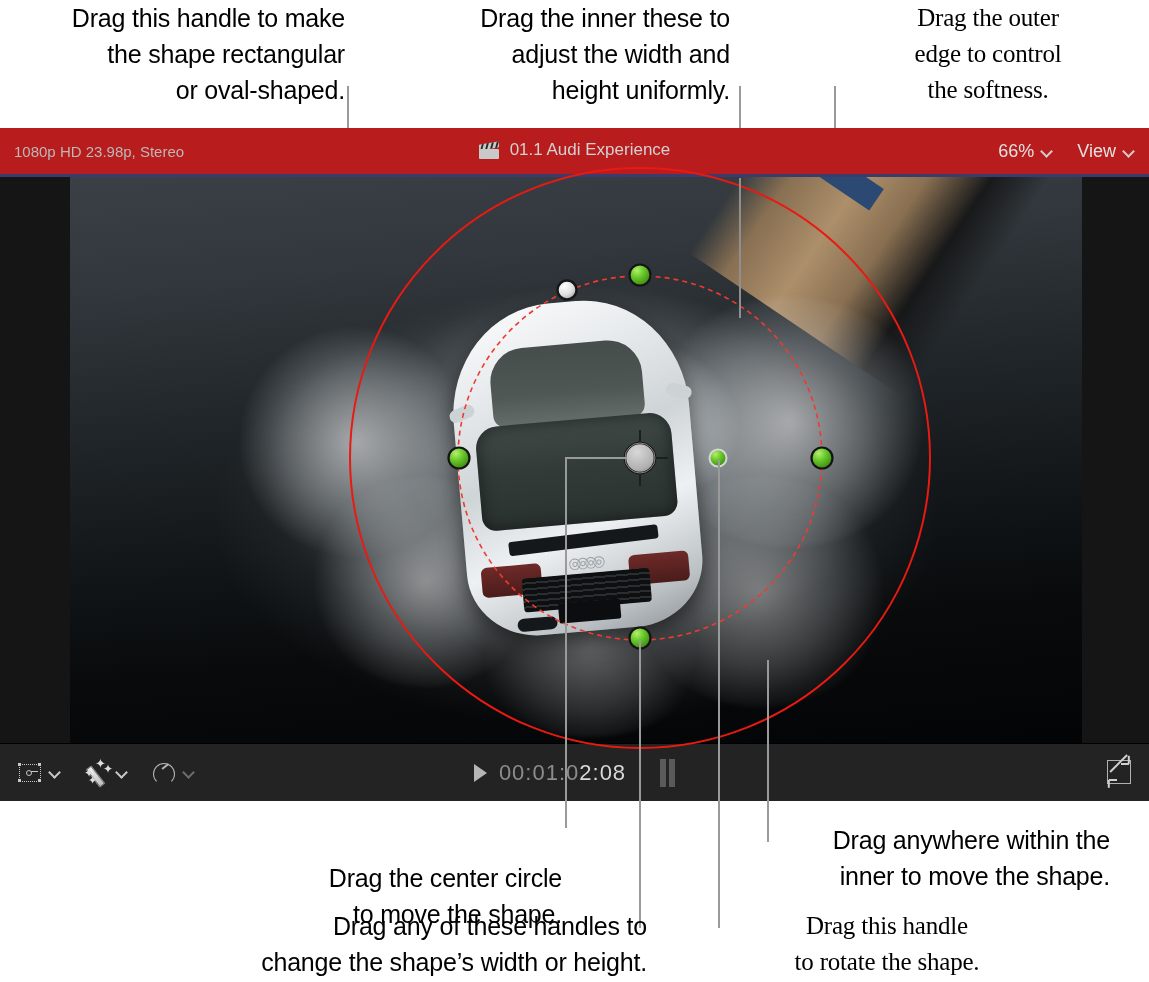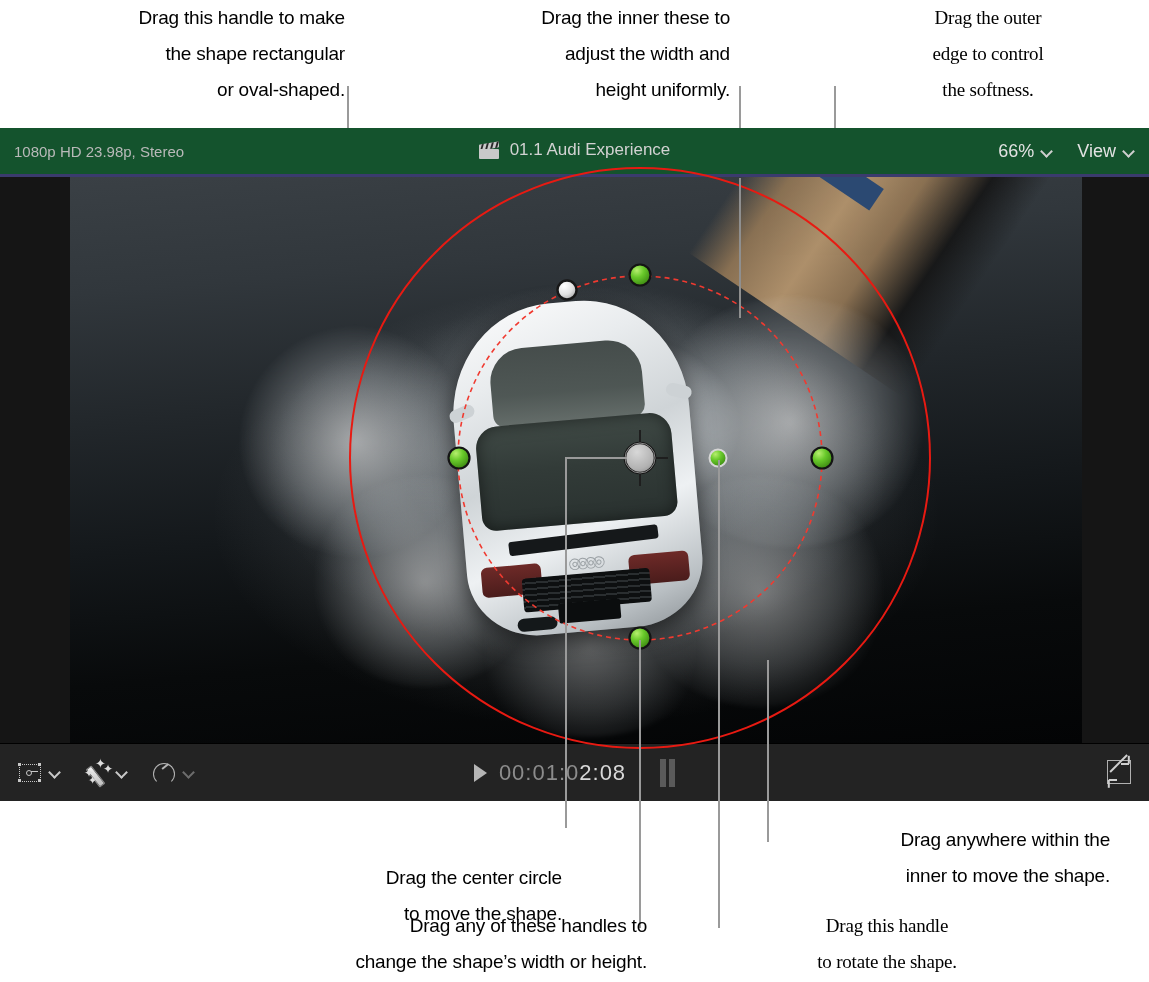--- a/index.html
+++ b/index.html
@@ -11,21 +11,21 @@
     position: relative;
     overflow: hidden;
     font-family: "Liberation Sans", sans-serif;
     -webkit-font-smoothing: antialiased;
   }
 
   
   .callout {
     position: absolute;
     color: #000000;
-    font-size: 19px;
+    font-size: 25px;
     line-height: 36px;
     white-space: pre-line;
     letter-spacing: -0.2px;
   }
   .callout.ta-right { text-align: right; }
   .callout.ta-left  { text-align: center; font-family: Liberation Serif, serif; }
 
   
   .leader {
     position: absolute;
@@ -39,21 +39,21 @@
   #viewer {
     position: absolute;
     left: 0; top: 128px;
     width: 1149px; height: 672px;
     background: #000000;
   }
   #viewer-topbar {
     position: absolute;
     left: 0; top: 0;
     width: 1149px; height: 46px;
-    background: #14532d;
+    background: #b91c1c;
     display: flex;
     align-items: center;
     box-sizing: border-box;
   }
   #topbar-accent {
     position: absolute;
     left: 0; top: 46px;
     width: 1149px; height: 3px;
     background: #3b3b6e;
   }

